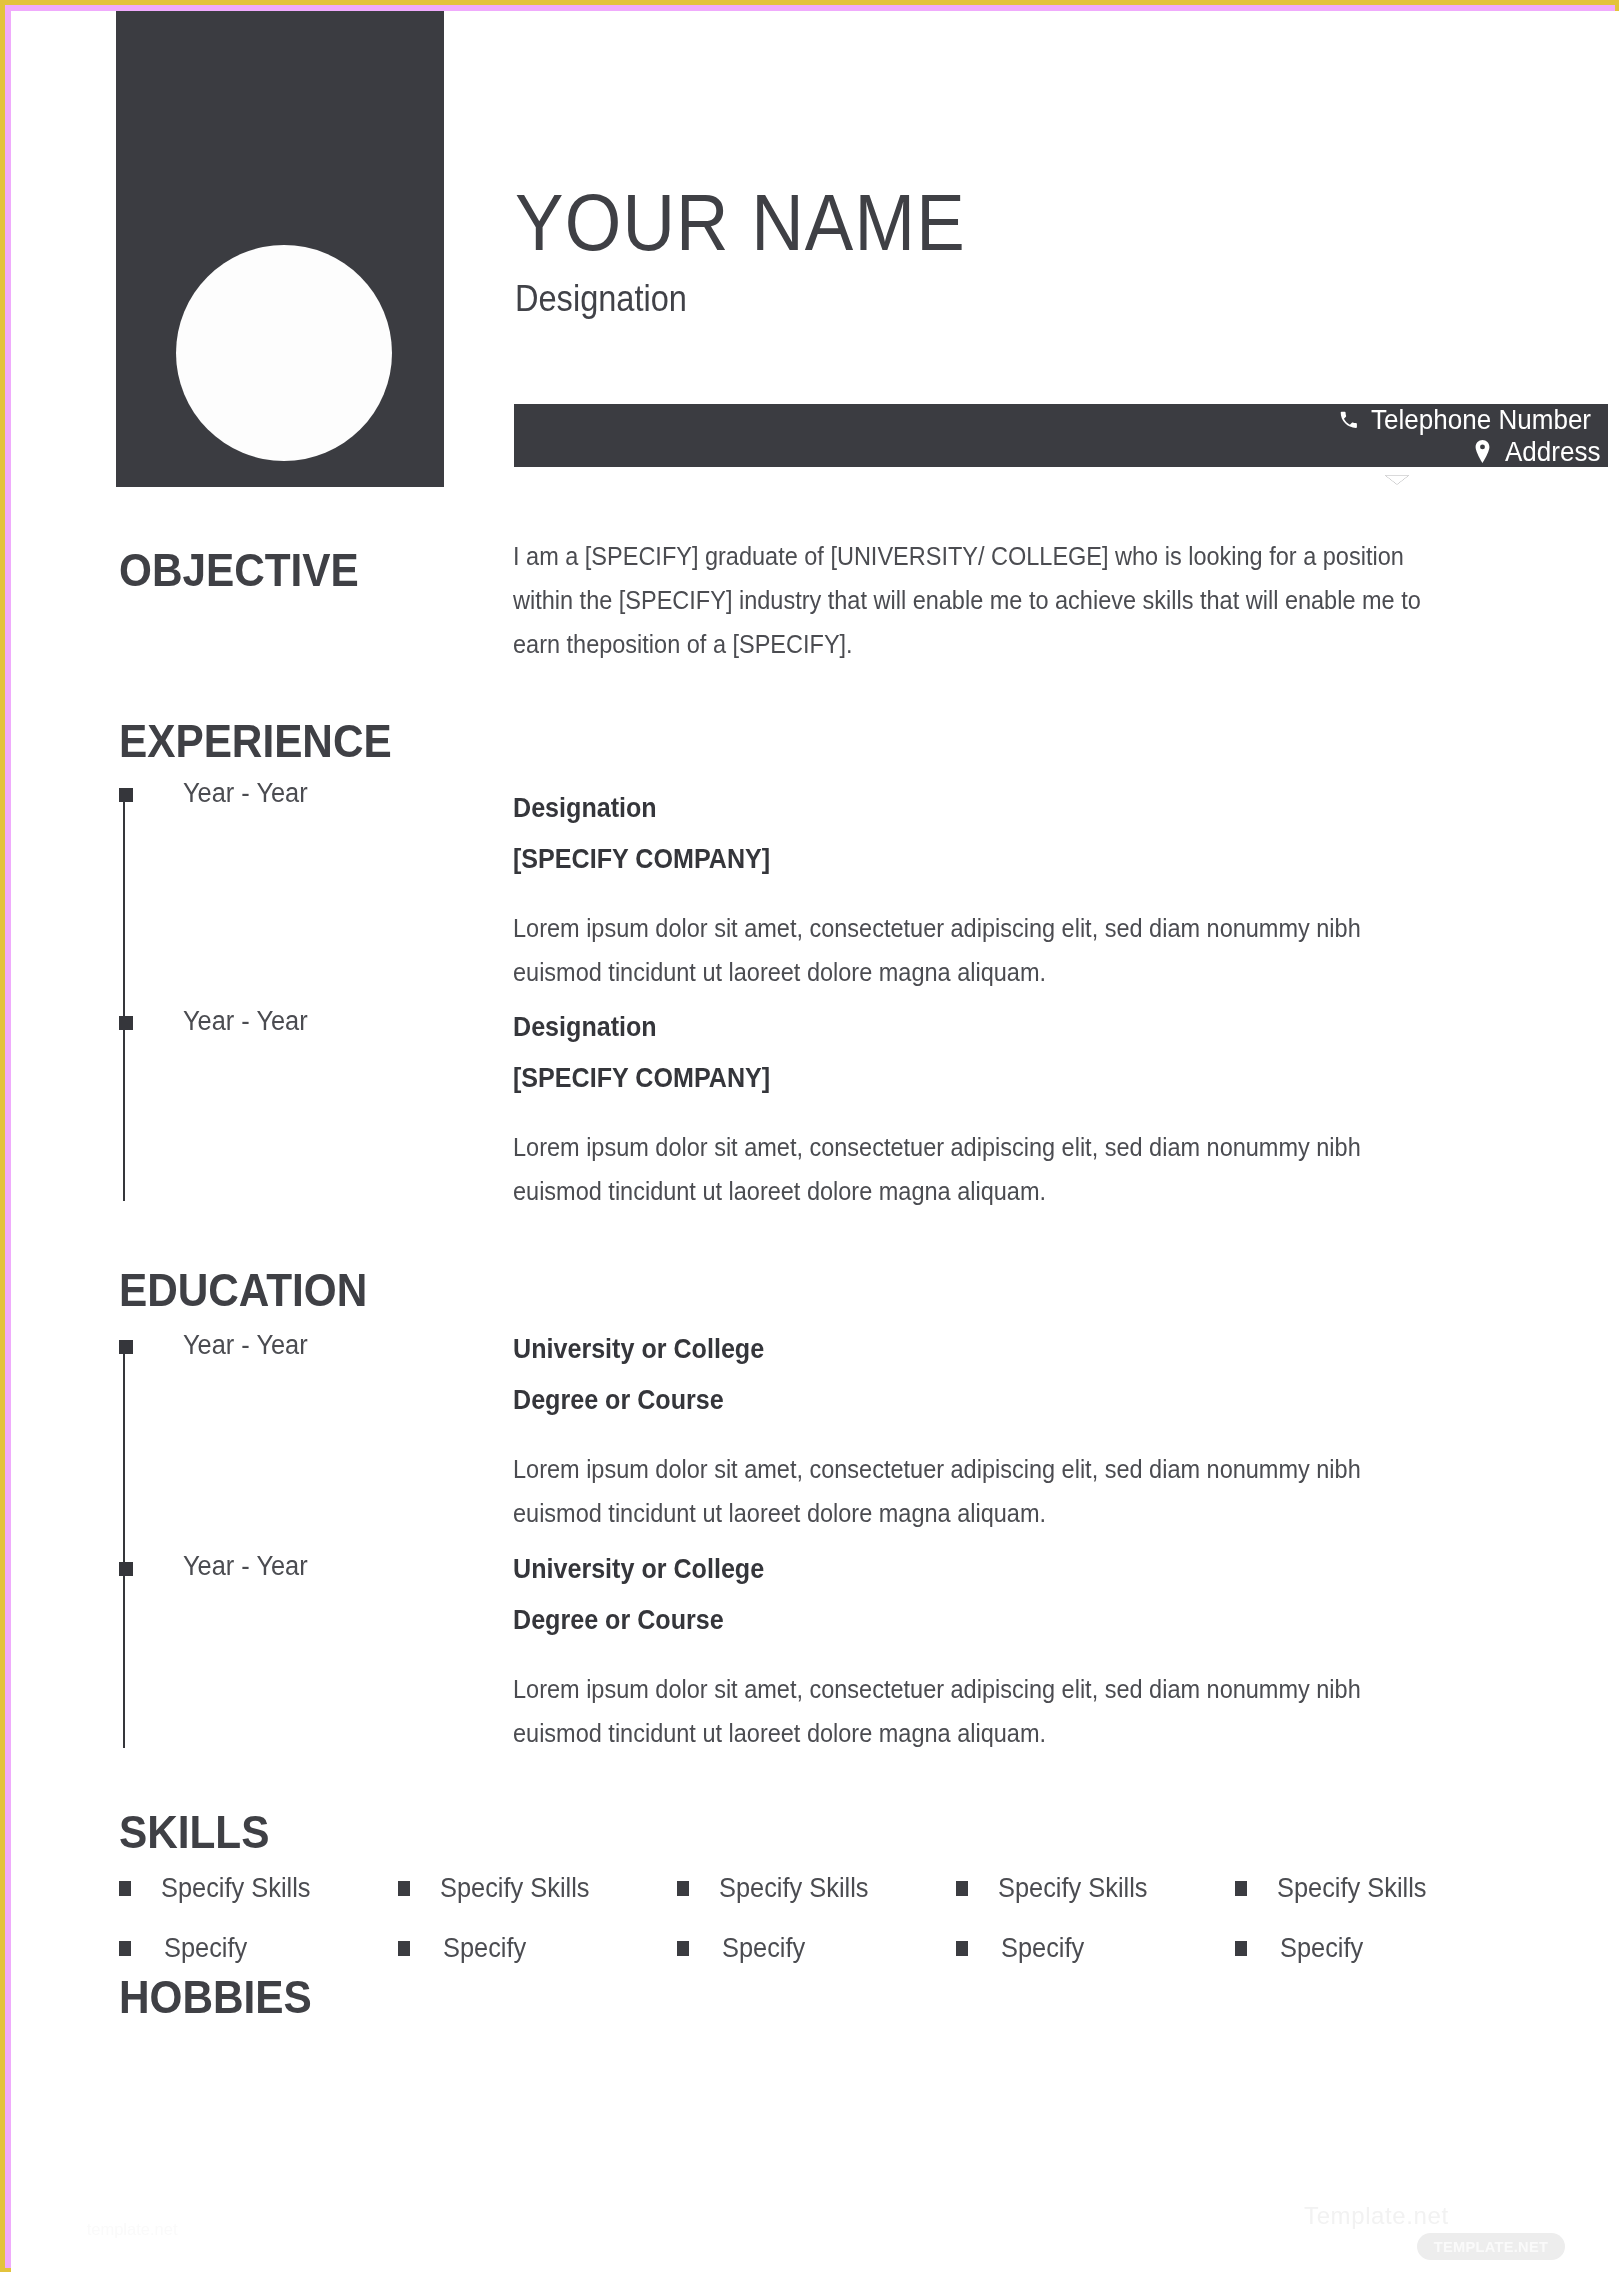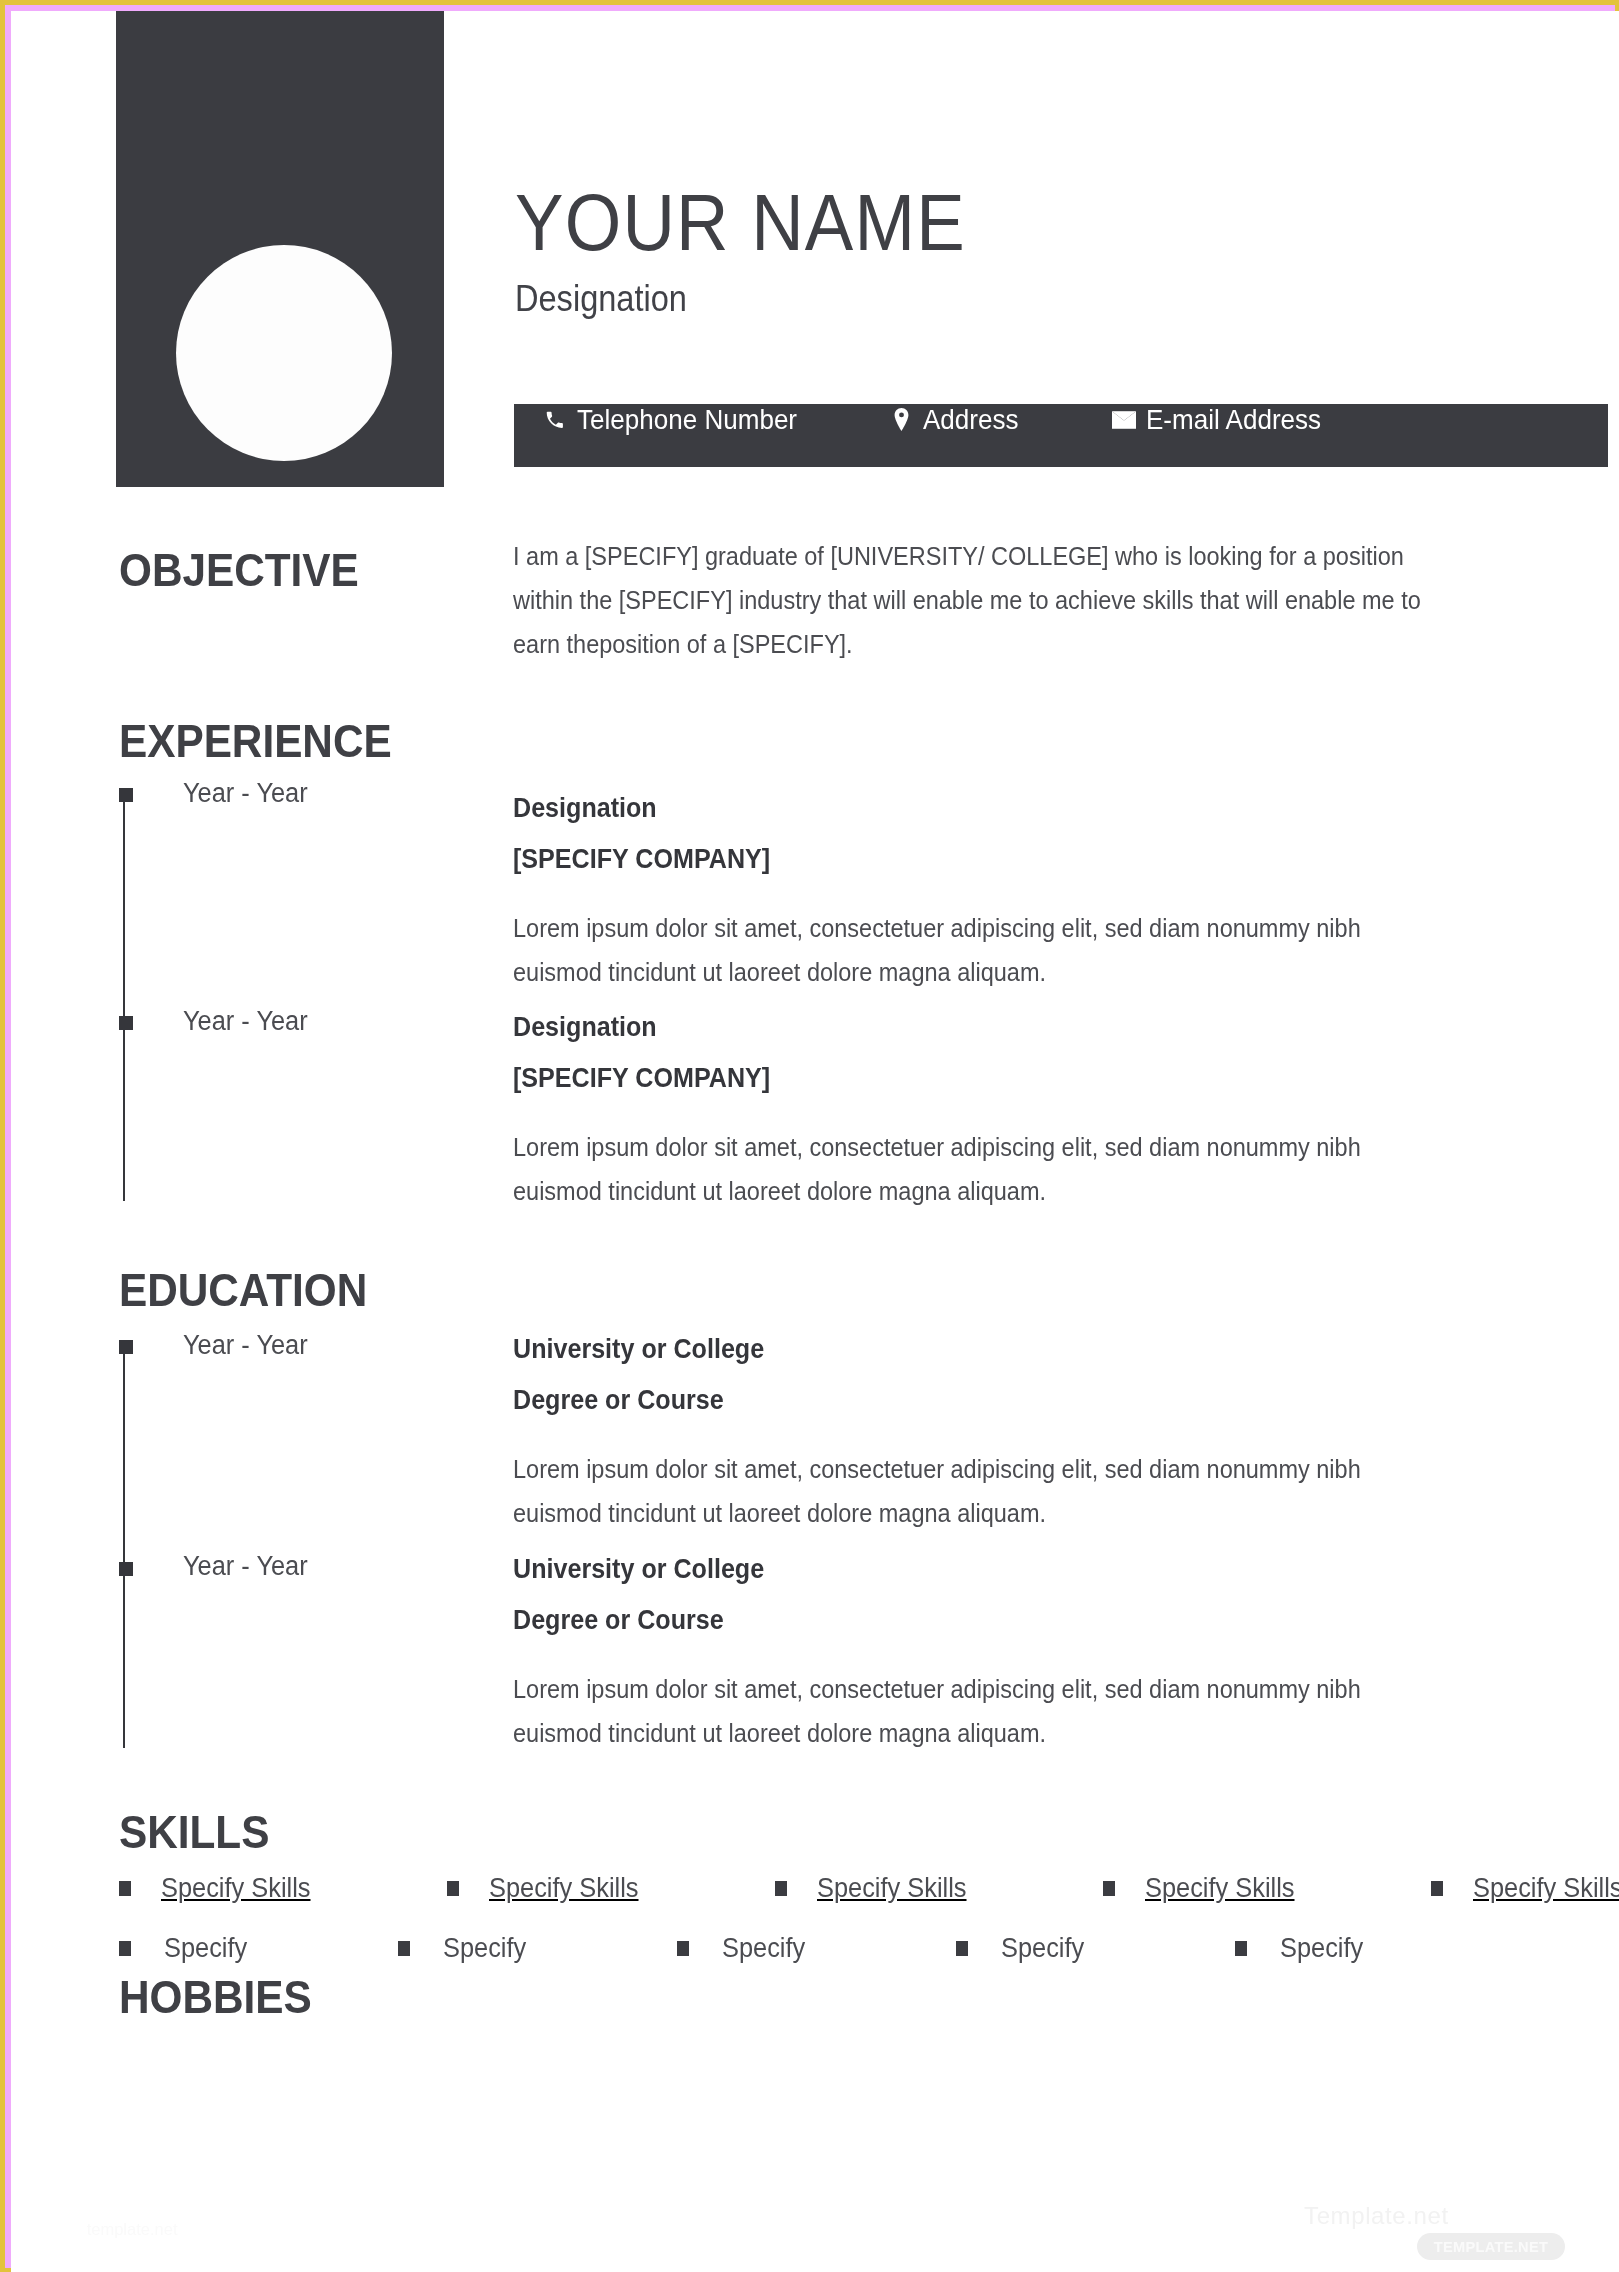--- a/index.html
+++ b/index.html
@@ -86,21 +86,22 @@
 
   
   #contact-bar {
     position: absolute;
     left: 503px;
     top: 393px;
     width: 1094px;
     height: 63px;
     background: #3b3c41;
     display: flex;
-    align-items: flex-start;
+    align-items: flex-end;
+    flex-direction: column;
   }
 
   .contact-item {
     display: flex;
     align-items: center;
     color: #ffffff;
     white-space: nowrap;
   }
   #contact-phone   { margin-left: 29px; }
   #contact-address { margin-left: 76px; }
@@ -265,21 +266,21 @@
   .chip .chip-label {
     font-family: "Liberation Sans Narrow", "Liberation Sans", sans-serif;
     font-size: 27px;
     font-weight: 400;
     color: #4b4c51;
     white-space: nowrap;
     transform: scaleX(0.94);
     transform-origin: left center;
   }
 
-  #skills-row  .chip { width: 328px; text-decoration: underline; }
+  #skills-row  .chip { width: 279px; }
   #skills-row  .chip .chip-label { margin-left: 30px; }
   #hobbies-row .chip { width: 279px; }
   #hobbies-row .chip .chip-label { margin-left: 33px; }
 
   
   #watermark-text {
     position: absolute;
     right: 170px;
     bottom: 42px;
     font-family: "Liberation Sans", sans-serif;

